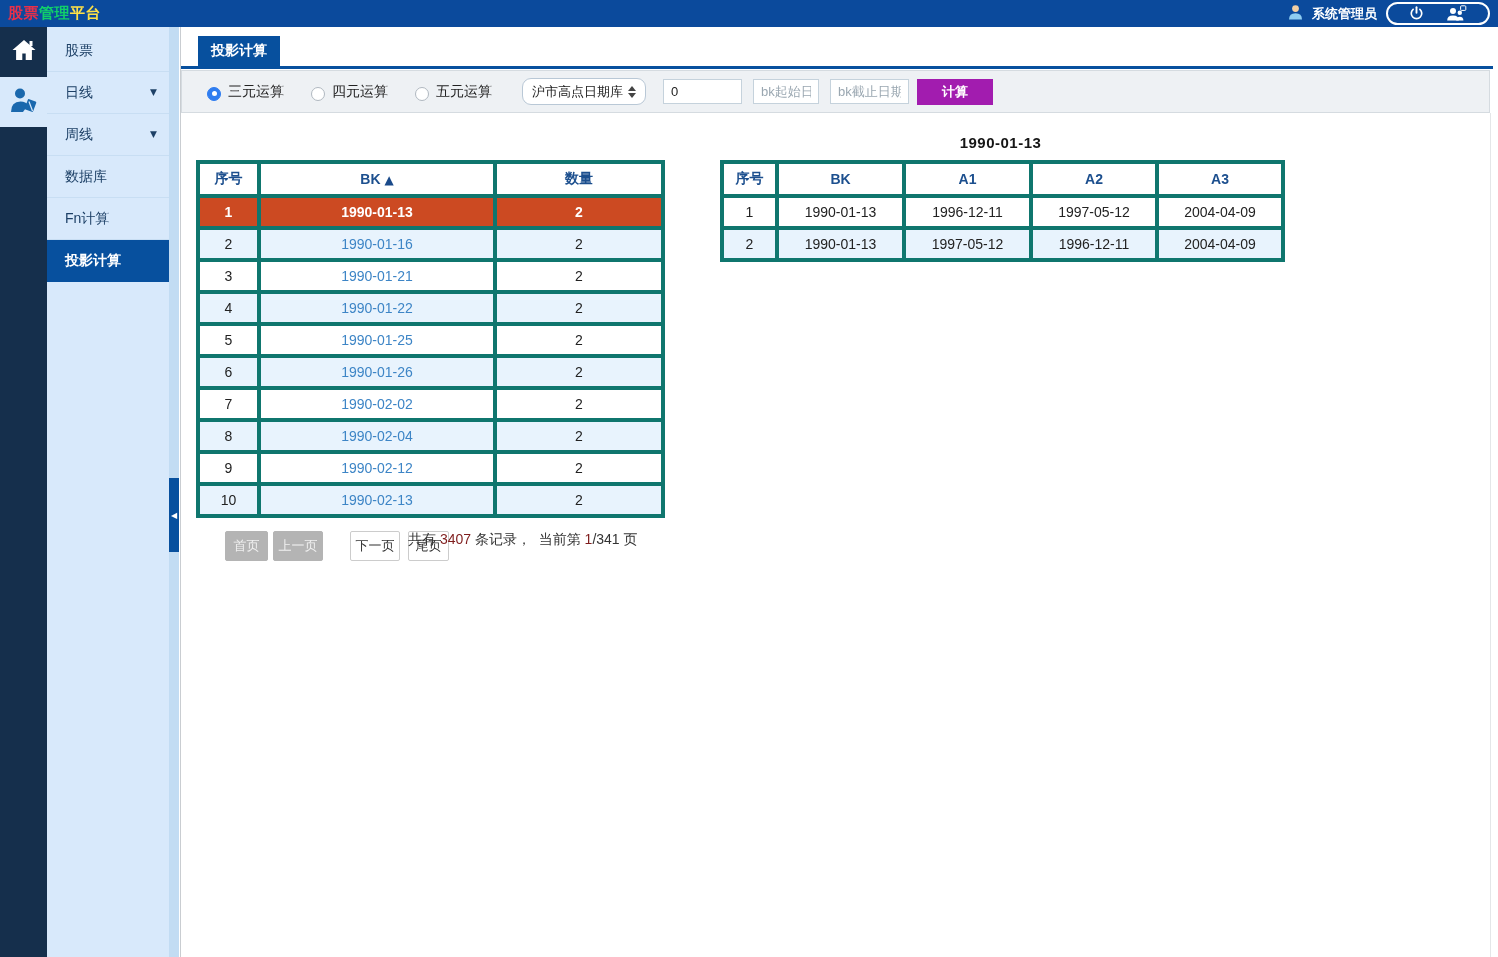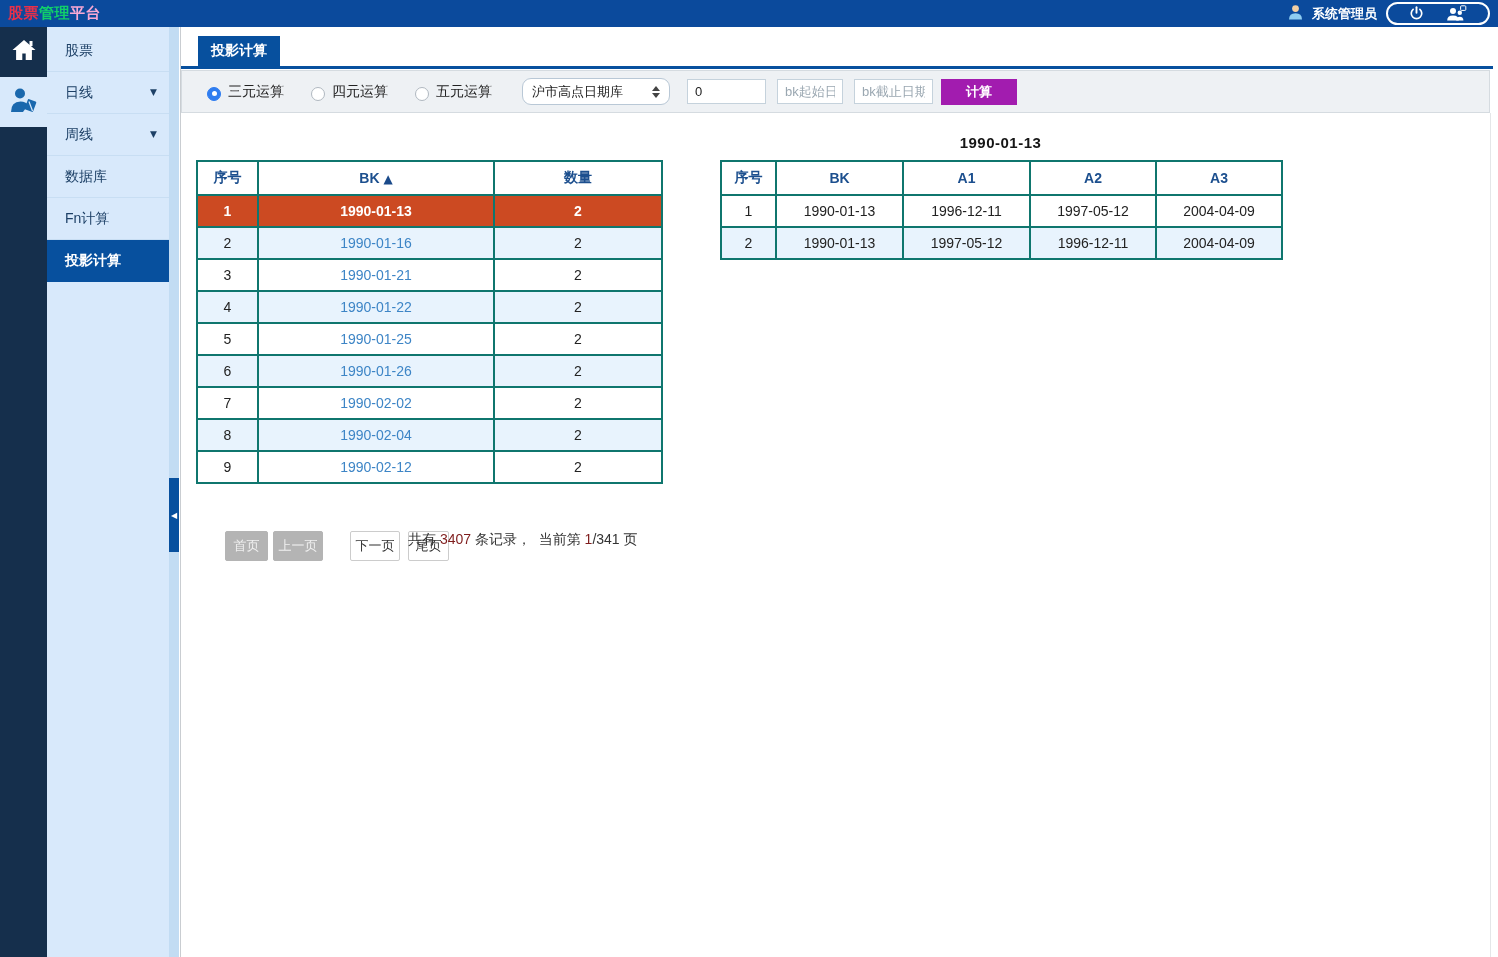--- a/index.html
+++ b/index.html
@@ -11,21 +11,21 @@
     overflow: hidden;
     color: #222;
   }
   .glyph { font-family: "DejaVu Sans", "Liberation Sans", sans-serif; }
 
   
   .topbar { position: absolute; left: 0; top: 0; width: 1498px; height: 27px; background: #0b4a9c; }
   .brand { position: absolute; left: 8px; top: 4px; font-size: 15px; font-weight: bold; letter-spacing: .5px; }
   .brand .p1 { color: #e8304a; }
   .brand .p2 { color: #10d06a; }
-  .brand .p3 { color: #f9a8d4; }
+  .brand .p3 { color: #fde047; }
   .topbar-right { position: absolute; right: 8px; top: 0; height: 27px; display: flex; align-items: center; gap: 9px; }
   .admin-label { color: #fff; font-size: 13px; font-weight: bold; }
   .pill { width: 104px; height: 23px; border: 2px solid #fff; border-radius: 12px; display: flex; align-items: center; justify-content: space-evenly; }
   .pill .icon-btn { display: flex; align-items: center; cursor: pointer; }
 
   
   .iconbar { position: absolute; left: 0; top: 27px; width: 47px; height: 930px; background: #152f4c; }
   .iconbar-item { height: 50px; display: flex; align-items: center; justify-content: center; cursor: pointer; }
   .iconbar-item.active { background: #d8e9fb; }
   .menu { position: absolute; left: 47px; top: 27px; width: 122px; height: 930px; background: #d8e9fb; padding-top: 3px; }
@@ -46,39 +46,39 @@
 
   
   .toolbar { position: absolute; left: 181px; top: 70px; width: 1309px; height: 43px; background: #eef1f4;
              border: 1px solid #d5dbe0; display: flex; align-items: center; padding-left: 25px; }
   .radio-group { display: flex; align-items: flex-end; margin-right: 27px; cursor: pointer; font-family: Liberation Serif, serif; }
   .rb { width: 14px; height: 14px; border-radius: 50%; background: #fff; border: 1px solid #b0b8c0;
         display: inline-flex; align-items: center; justify-content: center; }
   .rb.sel { background: #2f7df0; border-color: #2f7df0; }
   .rb.sel::after { content: ""; width: 5px; height: 5px; border-radius: 50%; background: #fff; }
   .radio-group label { margin-left: 7px; font-size: 14px; color: #222; cursor: pointer; }
-  .db-select { margin-left: 3px; width: 148px; height: 27px; background: #ffffff; border: 1px solid #b9c8d6;
+  .db-select { margin-left: 3px; width: 124px; height: 27px; background: #ffffff; border: 1px solid #b9c8d6;
                border-radius: 9px; display: flex; align-items: center; justify-content: space-between;
                padding: 0 9px; font-size: 13px; color: #222; cursor: pointer; }
   .sel-arrows { display: flex; flex-direction: column; gap: 2px; }
   .sel-arrows i { display: block; width: 0; height: 0; border-left: 4px solid transparent; border-right: 4px solid transparent; }
   .sel-arrows .up { border-bottom: 5px solid #444; }
   .sel-arrows .down { border-top: 5px solid #444; }
   .tb-input { height: 25px; border: 1px solid #c5d2dc; background: #fff; font-size: 13px; color: #222;
               padding: 0 7px; font-family: "Liberation Sans", sans-serif; }
   .tb-input::placeholder { color: #9aa7b1; }
   #num-input { margin-left: 17px; width: 79px; }
   #start-input { margin-left: 11px; width: 66px; }
   #end-input { margin-left: 11px; width: 79px; }
   .btn-calc { margin-left: 8px; width: 76px; height: 26px; background: #a21caf; color: #fff; border: none;
               font-size: 13px; font-weight: bold; cursor: pointer; font-family: "Liberation Sans", sans-serif; }
 
   
   table.data-table { border-collapse: collapse; table-layout: fixed; background: #fff; }
-  table.data-table th, table.data-table td { border: 2px solid #0f766e; text-align: center; font-size: 14px; overflow: hidden; }
+  table.data-table th, table.data-table td { border: 4px solid #0f766e; text-align: center; font-size: 14px; overflow: hidden; }
   table.data-table th { height: 34px; color: #1c4f8e; font-weight: bold; background: #fff; }
   table.data-table td { height: 32px; color: #222; }
   .left-table { position: absolute; left: 196px; top: 160px; width: 465px; }
   .left-table tbody tr:nth-child(even) td { background: #e8f3fd; }
   .bk-link { color: #3d85c6; cursor: pointer; }
   .left-table tr.selected td { background: #cc4a22 !important; color: #fff; font-weight: bold; }
   .left-table tr.selected td .bk-link { color: #fff; }
   .sort-icon { font-size: 12px; color: #1a4a8a; margin-left: 4px; }
 
   .right-title { position: absolute; left: 720px; top: 134px; width: 561px; text-align: center;
@@ -268,20 +268,25 @@
     <tr>
       <td>8</td>
       <td><span class="bk-link">1990-02-04</span></td>
       <td>2</td>
     </tr>
     <tr>
       <td>9</td>
       <td><span class="bk-link">1990-02-12</span></td>
       <td>2</td>
     </tr>
+    <tr>
+      <td>10</td>
+      <td><span class="bk-link">1990-02-13</span></td>
+      <td>2</td>
+    </tr>
   </tbody>
 </table>
 
 <div class="pagination">
   <button id="pg-first" class="pg-btn disabled">首页</button>
   <button id="pg-prev" class="pg-btn disabled">上一页</button>
   <button id="pg-next" class="pg-btn">下一页</button>
   <button id="pg-last" class="pg-btn">尾页</button>
 </div>
 <div class="record-info"><span>共有 </span><span class="red">3407</span><span> 条记录，  当前第 </span><span class="red">1</span><span>/341 页</span></div>

